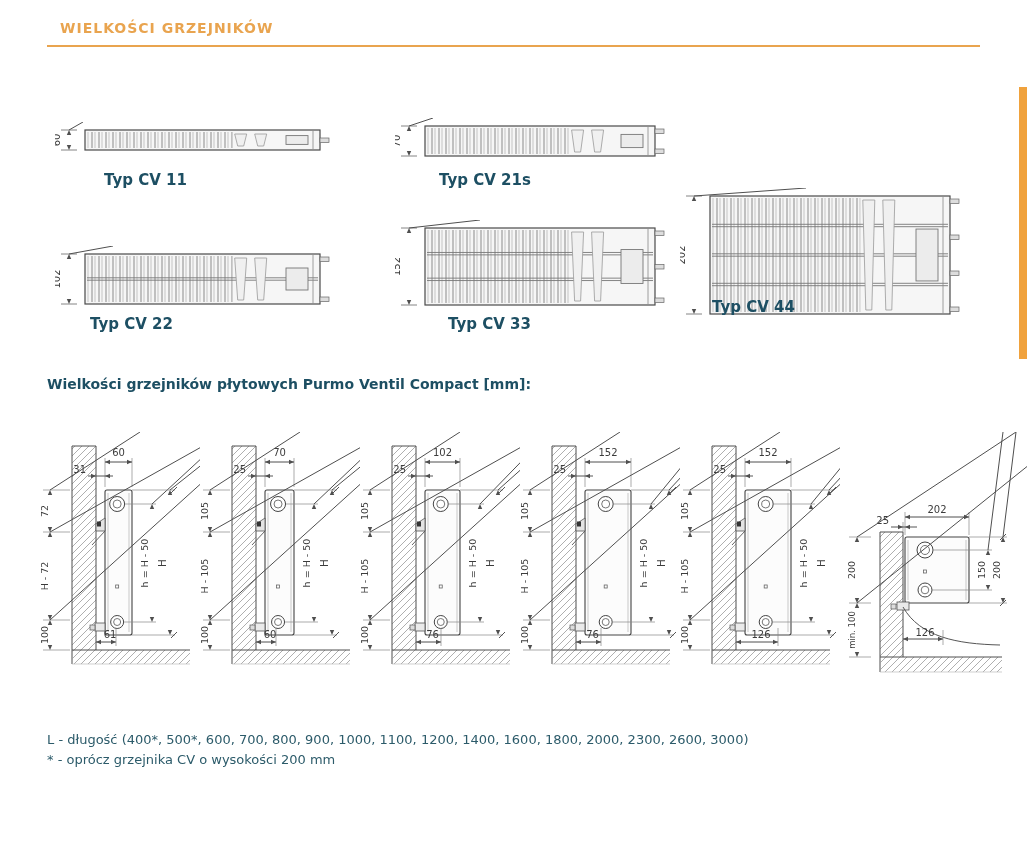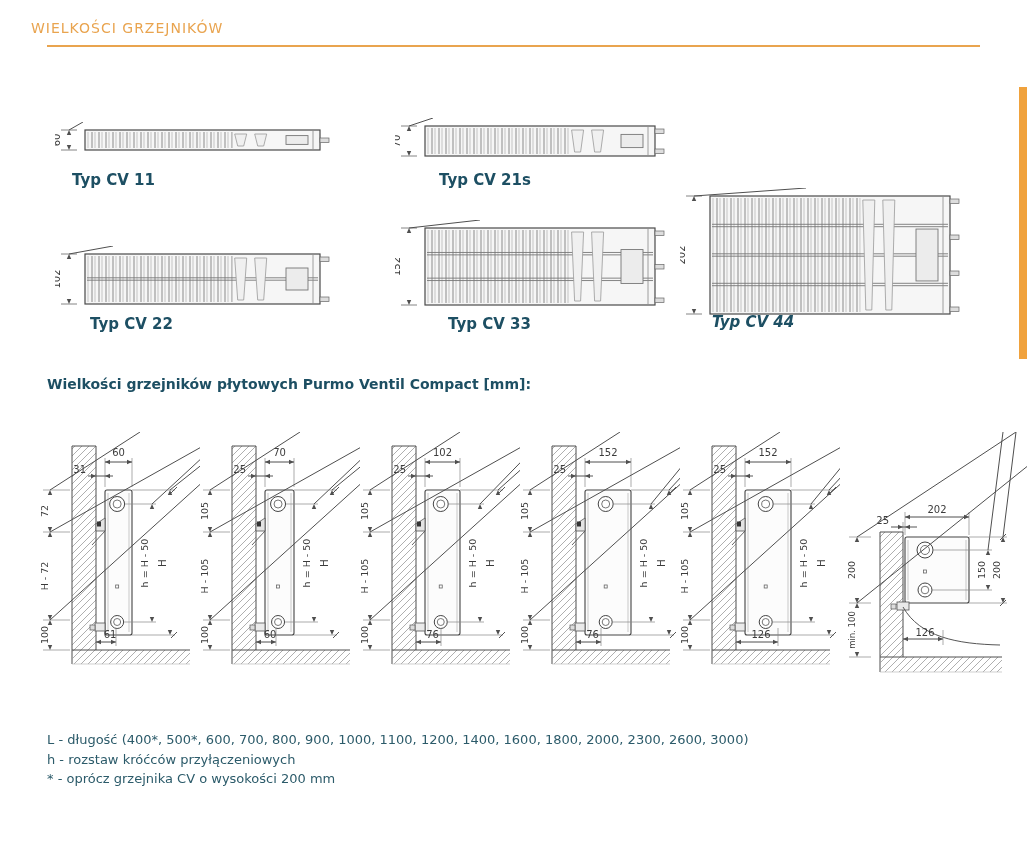--- a/index.html
+++ b/index.html
@@ -1,19 +1,19 @@
 <!DOCTYPE html>
 <html><head>
 <meta charset="utf-8">
 <style>
   html,body{margin:0;padding:0;background:#fff;}
   .page{position:relative;width:1027px;height:850px;background:#ffffff;overflow:hidden;
         font-family:"DejaVu Sans",sans-serif;}
   .abs{position:absolute;}
-  .title{left:31px;top:20px;font-size:14px;font-weight:400;letter-spacing:1px;color:#E9A44F;}
+  .title{left:60px;top:20px;font-size:14px;font-weight:700;letter-spacing:1px;color:#E9A44F;}
   .rule{left:47px;top:45px;width:933px;height:2px;background:#E9A44F;}
   .accent-bar{left:1019px;top:87px;width:8px;height:272px;background:#F0A23D;}
   .section-heading{left:47px;top:376px;font-size:14px;font-weight:700;color:#1D4F63;}
   .type-label{font-size:15px;font-weight:700;color:#1D4F63;}
   .legend{left:47px;top:730px;}
   .legend-line{font-size:13px;line-height:19.5px;color:#2C5B6A;white-space:pre;}
   svg{display:block;}
   svg text{font-family:"DejaVu Sans",sans-serif;}
 </style>
 </head>
@@ -47,21 +47,21 @@
           <text x="5" y="18" text-anchor="middle" font-size="10" fill="#3C3C3C" transform="rotate(-90 5 18)">60</text>
           <rect x="30" y="8" width="235" height="20" fill="#F6F6F6" stroke="#4A4A4A" stroke-width="1.2"></rect>
           <rect x="32" y="10" width="145.7" height="16" fill="url(#fins)"></rect>
           <polygon points="179.7,12 191.7,12 188.7,24 182.7,24" fill="#F0F0F0" stroke="#999" stroke-width="0.8"></polygon>
           <polygon points="199.7,12 211.7,12 208.7,24 202.7,24" fill="#F0F0F0" stroke="#999" stroke-width="0.8"></polygon>
           <rect x="231" y="13.600000000000001" width="22" height="8.8" fill="#ECECEC" stroke="#777" stroke-width="0.9"></rect>
           <line x1="258" y1="9" x2="258" y2="27" stroke="#888" stroke-width="0.8"></line>
           <rect x="265" y="16" width="9" height="4.5" fill="#DDD" stroke="#666" stroke-width="0.7"></rect>
         </svg>
       </div>
-      <div class="abs type-label" style="left: 72px; top: 171px;">Typ CV 11</div>
+      <div class="abs type-label" style="left: 104px; top: 171px;">Typ CV 11</div>
       <div class="abs" style="left: 395px; top: 118px; width: 274px; height: 46px;">
         <svg width="274" height="46">
           <line x1="6" y1="8" x2="22" y2="8" stroke="#666" stroke-width="0.8"></line>
           <line x1="6" y1="38" x2="22" y2="38" stroke="#666" stroke-width="0.8"></line>
           <line x1="14" y1="8" x2="38" y2="undefined" stroke="#4F4F4F" stroke-width="1"></line>
           <polygon points="14,8 11.8,13 16.2,13" fill="#4F4F4F"></polygon>
           <polygon points="14,38 11.8,33 16.2,33" fill="#4F4F4F"></polygon>
           <text x="5" y="23" text-anchor="middle" font-size="10" fill="#3C3C3C" transform="rotate(-90 5 23)">70</text>
           <rect x="30" y="8" width="230" height="30" fill="#F6F6F6" stroke="#4A4A4A" stroke-width="1.2"></rect>
           <rect x="32" y="10" width="142.6" height="26" fill="url(#fins)"></rect>
@@ -138,21 +138,21 @@
           <polygon points="182.8,12 194.8,12 191.8,122 185.8,122" fill="#F0F0F0" stroke="#999" stroke-width="0.8"></polygon>
           <polygon points="202.8,12 214.8,12 211.8,122 205.8,122" fill="#F0F0F0" stroke="#999" stroke-width="0.8"></polygon>
           <rect x="236" y="41.040000000000006" width="22" height="51.92" fill="#ECECEC" stroke="#777" stroke-width="0.9"></rect>
           <line x1="263" y1="9" x2="263" y2="125" stroke="#888" stroke-width="0.8"></line>
           <rect x="270" y="11" width="9" height="4.5" fill="#DDD" stroke="#666" stroke-width="0.7"></rect>
           <rect x="270" y="47" width="9" height="4.5" fill="#DDD" stroke="#666" stroke-width="0.7"></rect>
           <rect x="270" y="83" width="9" height="4.5" fill="#DDD" stroke="#666" stroke-width="0.7"></rect>
           <rect x="270" y="119" width="9" height="4.5" fill="#DDD" stroke="#666" stroke-width="0.7"></rect>
         </svg>
       </div>
-      <div class="abs type-label" style="left: 712px; top: 313px; font-style: italic;">Typ CV 44</div>
+      <div class="abs type-label" style="left: 712px; top: 298px;">Typ CV 44</div>
     </div>
 
   <div class="abs section-heading">Wielkości grzejników płytowych Purmo Ventil Compact [mm]:</div>
 
   <div id="side-diagrams">
       <div class="abs" style="left: 40px; top: 432px; width: 160px; height: 240px;">
         <svg width="160" height="240">
           <rect x="32" y="14" width="24" height="204" fill="url(#hatch)"></rect>
           <line x1="32" y1="14" x2="32" y2="232" stroke="#4F4F4F" stroke-width="1"></line>
           <line x1="56" y1="14" x2="56" y2="218" stroke="#4F4F4F" stroke-width="1"></line>
@@ -558,16 +558,15 @@
           <polygon points="58,207 63,204.8 63,209.2" fill="#4F4F4F"></polygon>
           <polygon points="98,207 93,204.8 93,209.2" fill="#4F4F4F"></polygon>
           <line x1="98" y1="198" x2="98" y2="213" stroke="#888" stroke-width="0.7"></line>
           <text x="80" y="204" text-anchor="middle" font-size="10" fill="#3C3C3C">126</text>
         </svg>
       </div>
     </div>
 
   <div class="abs legend">
     <div class="legend-line">L - długość (400*, 500*, 600, 700, 800, 900, 1000, 1100, 1200, 1400, 1600, 1800, 2000, 2300, 2600, 3000)</div>
-    <div class="legend-line">h - rozstaw króćców przyłączeniowych</div>
     <div class="legend-line">* - oprócz grzejnika CV o wysokości 200 mm</div>
   </div>
 </div>
 
 </body></html>

